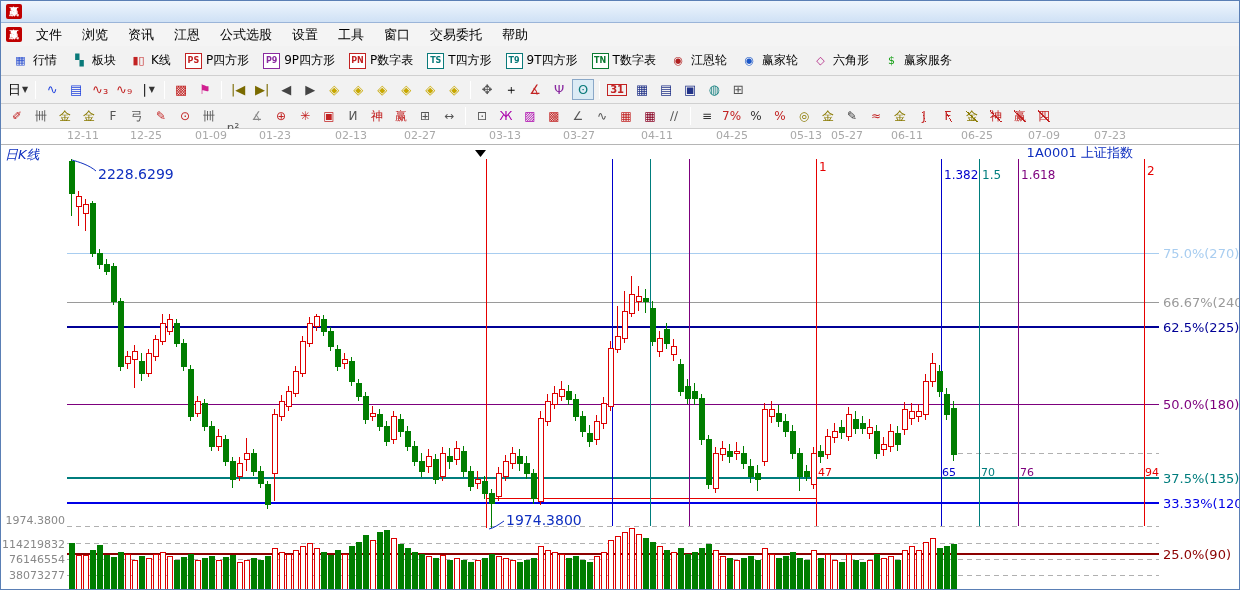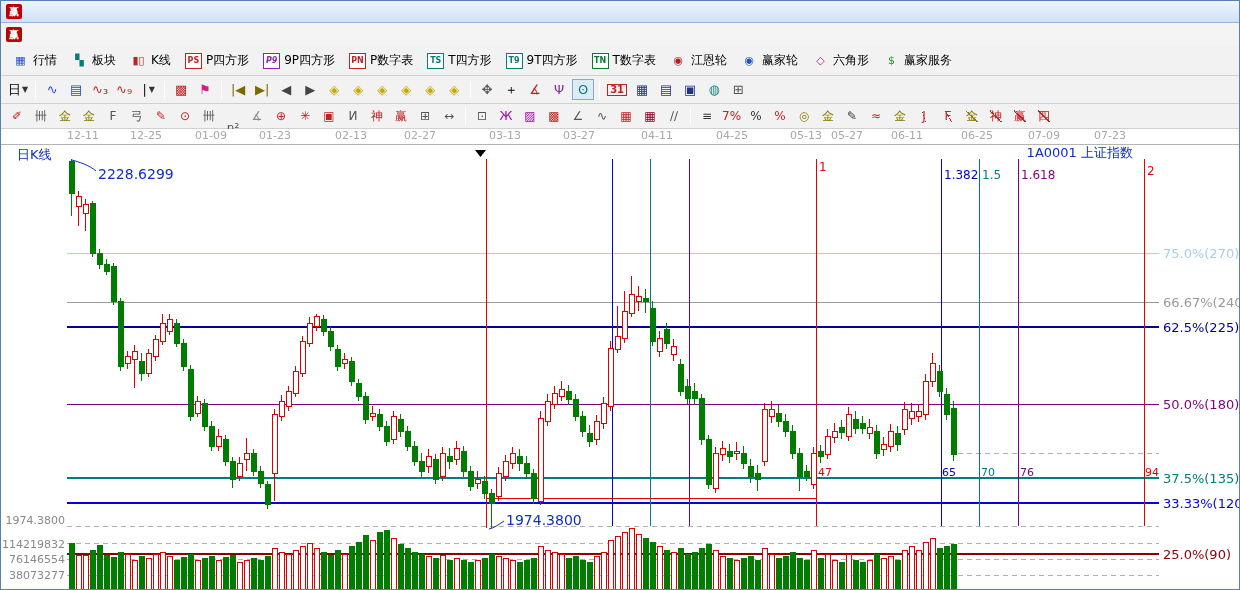--- a/index.html
+++ b/index.html
@@ -24,52 +24,64 @@
   .tb-btn{display:inline-flex;align-items:center;justify-content:center;min-width:22px;height:21px;
     margin:0 1px;font-size:13px;line-height:1;border:1px solid transparent;cursor:default;background:transparent;padding:0 1px;}
   .tb-btn.pressed{border:1px solid #8aa8c8;background:#dcebf5;}
   .tb3 .tb-btn{height:19px;font-size:12px;}
   .dd-arrow{font-size:8px;color:#333;margin-left:1px;}
   .tb-sep{width:1px;height:18px;background:#c0c0c0;border-right:1px solid #fff;margin:0 4px;}
   .slash{background:linear-gradient(to top right,transparent 44%,currentColor 44%,currentColor 50%,transparent 50%);}
   .chart-wrap{position:absolute;left:0;top:128px;width:1136px;height:460px;background:#fdba74;}
   .chart-wrap svg{display:block;}
   .overlay-label{position:absolute;font-size:13px;color:#0f2fbf;}
-  .period-label{left:16px;top:17px;}
+  .period-label{left:4px;top:17px;font-style:italic;}
   .symbol-label{right:4px;top:15px;}
 </style>
 </head>
 <body>
 
 <div class="window">
   <div class="titlebar">
     <span class="logo-badge">赢</span>
   </div>
   <div class="menubar">
     <span class="logo-badge">赢</span>
+    <span id="menu-items" style="display:flex">
+        <span class="menu-item">文件</span>
+        <span class="menu-item">浏览</span>
+        <span class="menu-item">资讯</span>
+        <span class="menu-item">江恩</span>
+        <span class="menu-item">公式选股</span>
+        <span class="menu-item">设置</span>
+        <span class="menu-item">工具</span>
+        <span class="menu-item">窗口</span>
+        <span class="menu-item">交易委托</span>
+        <span class="menu-item">帮助</span>
+      </span>
   </div>
   <div class="toolbar tb1" id="toolbar-main">
       <span class="tb1-item">
         <span class="icon-badge" style="color: rgb(42, 79, 208);">▦</span>
         <span>行情</span>
       </span>
       <span class="tb1-item">
         <span class="icon-badge" style="color: rgb(10, 122, 122);">▚</span>
         <span>板块</span>
       </span>
       <span class="tb1-item">
         <span class="icon-badge" style="color: rgb(194, 34, 34);">▮▯</span>
         <span>K线</span>
       </span>
       <span class="tb1-item">
         <span class="icon-badge boxed" style="color: rgb(194, 34, 34);">PS</span>
         <span>P四方形</span>
       </span>
       <span class="tb1-item">
-        <span class="icon-badge boxed" style="color: rgb(138, 42, 160); font-style: italic;">P9</span>
+        <span class="icon-badge boxed" style="color: rgb(138, 42, 160);">P9</span>
         <span>9P四方形</span>
       </span>
       <span class="tb1-item">
         <span class="icon-badge boxed" style="color: rgb(194, 34, 34);">PN</span>
         <span>P数字表</span>
       </span>
       <span class="tb1-item">
         <span class="icon-badge boxed" style="color: rgb(10, 122, 122);">TS</span>
         <span>T四方形</span>
       </span>

